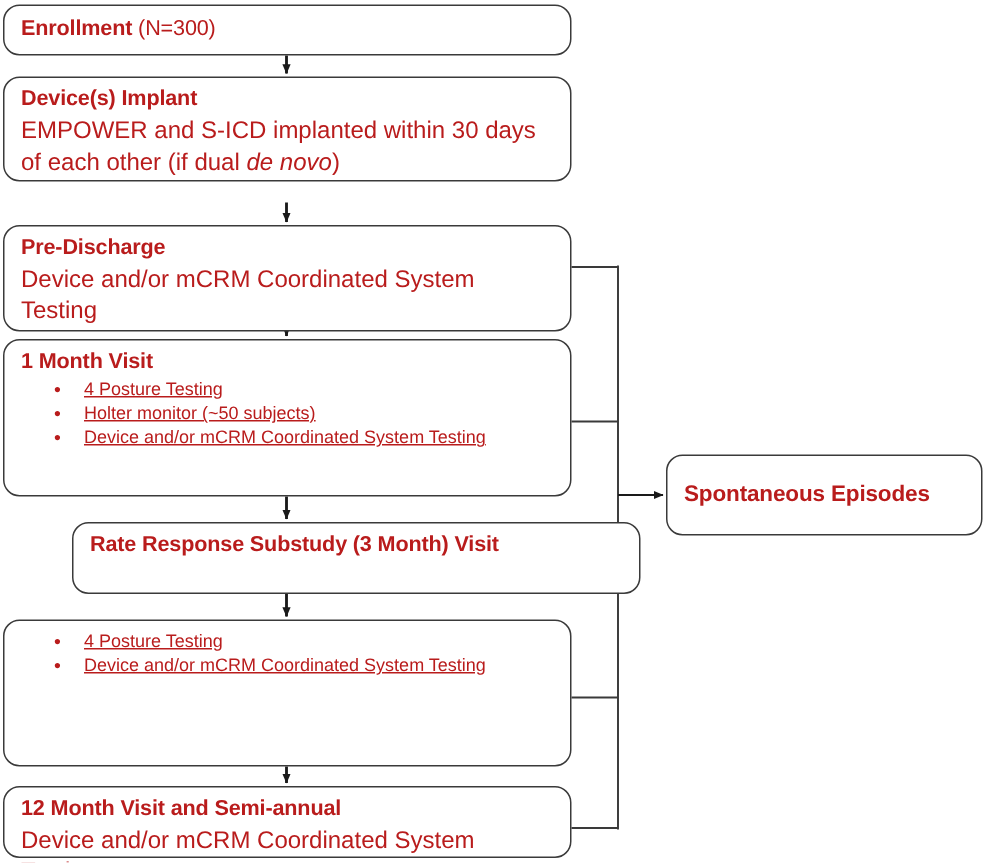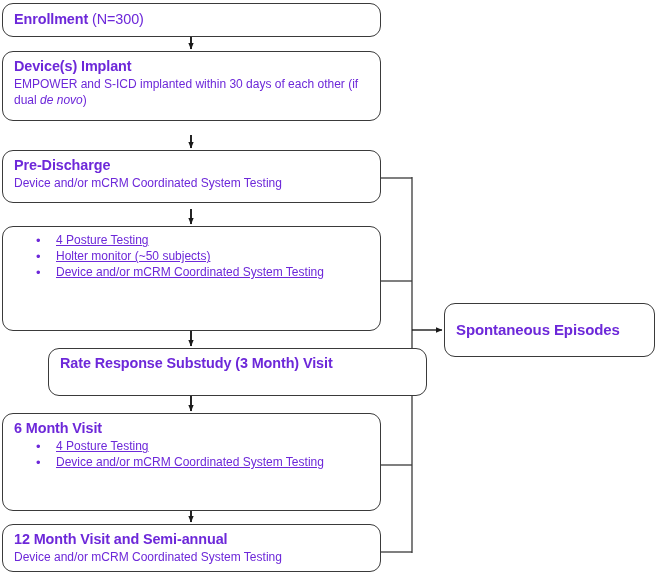--- a/index.html
+++ b/index.html
@@ -30,35 +30,35 @@
   }
 
   
   .node {
     position: absolute;
     box-sizing: border-box;
     background: #ffffff;
     border: 1.6px solid #3a3a3a;
     border-radius: 11px;
     padding: 5px 9px 5px 11px;
-    color: #6d28d9;
+    color: #b91c1c;
     font-size: 13.6px;
     line-height: 1.33;
   }
   .node .title {
     font-weight: bold;
     font-size: 14.4px;
     letter-spacing: -0.1px;
     white-space: nowrap;
   }
   .node .title .reg {
     font-weight: normal;
   }
   .node .sub {
-    font-size: 12px;
+    font-size: 16px;
     font-weight: normal;
   }
   .node .sub em {
     font-style: italic;
   }
 
   
   ul.bullets {
     margin: 0;
     padding: 0 0 0 22px;
@@ -76,21 +76,21 @@
     position: absolute;
     left: 0;
     top: -0.5px;
     font-size: 13px;
   }
 
   
   #node-enrollment      { left: 2px;   top: 3px;   width: 379px; height: 34px;
                           display: flex; align-items: center; }
   #node-implant         { left: 2px;   top: 51px;  width: 379px; height: 70px; }
-  #node-predischarge    { left: 2px;   top: 150px; width: 379px; height: 53px; }
+  #node-predischarge    { left: 2px;   top: 150px; width: 379px; height: 71px; }
   #node-month1          { left: 2px;   top: 226px; width: 379px; height: 105px; }
   #node-rate-response   { left: 2px;   top: 348px; width: 379px; height: 48px; margin-left: 46px; }
   #node-month6          { left: 2px;   top: 413px; width: 379px; height: 98px; }
   #node-month12         { left: 2px;   top: 524px; width: 379px; height: 48px; }
 
   #node-spontaneous {
     left: 444px;
     top: 303px;
     width: 211px;
     height: 54px;
@@ -146,33 +146,33 @@
     <div class="title">Device(s) Implant</div>
     <div class="sub node-body"><span>EMPOWER and S-ICD implanted within 30 days of each other (if dual </span><em>de novo</em><span>)</span></div>
   </div>
 
   <div class="node" id="node-predischarge">
     <div class="title">Pre-Discharge</div>
     <div class="sub node-body">Device and/or mCRM Coordinated System Testing</div>
   </div>
 
   <div class="node" id="node-month1">
+    <div class="title">1 Month Visit</div>
     <ul class="bullets">
       <li>4 Posture Testing</li>
       <li>Holter monitor (~50 subjects)</li>
       <li>Device and/or mCRM Coordinated System Testing</li>
     </ul>
   </div>
 
   <div class="node" id="node-rate-response">
     <div class="title">Rate Response Substudy (3 Month) Visit</div>
   </div>
 
   <div class="node" id="node-month6">
-    <div class="title">6 Month Visit</div>
     <ul class="bullets">
       <li>4 Posture Testing</li>
       <li>Device and/or mCRM Coordinated System Testing</li>
     </ul>
   </div>
 
   <div class="node" id="node-month12">
     <div class="title">12 Month Visit and Semi-annual</div>
     <div class="sub node-body">Device and/or mCRM Coordinated System Testing</div>
   </div>

